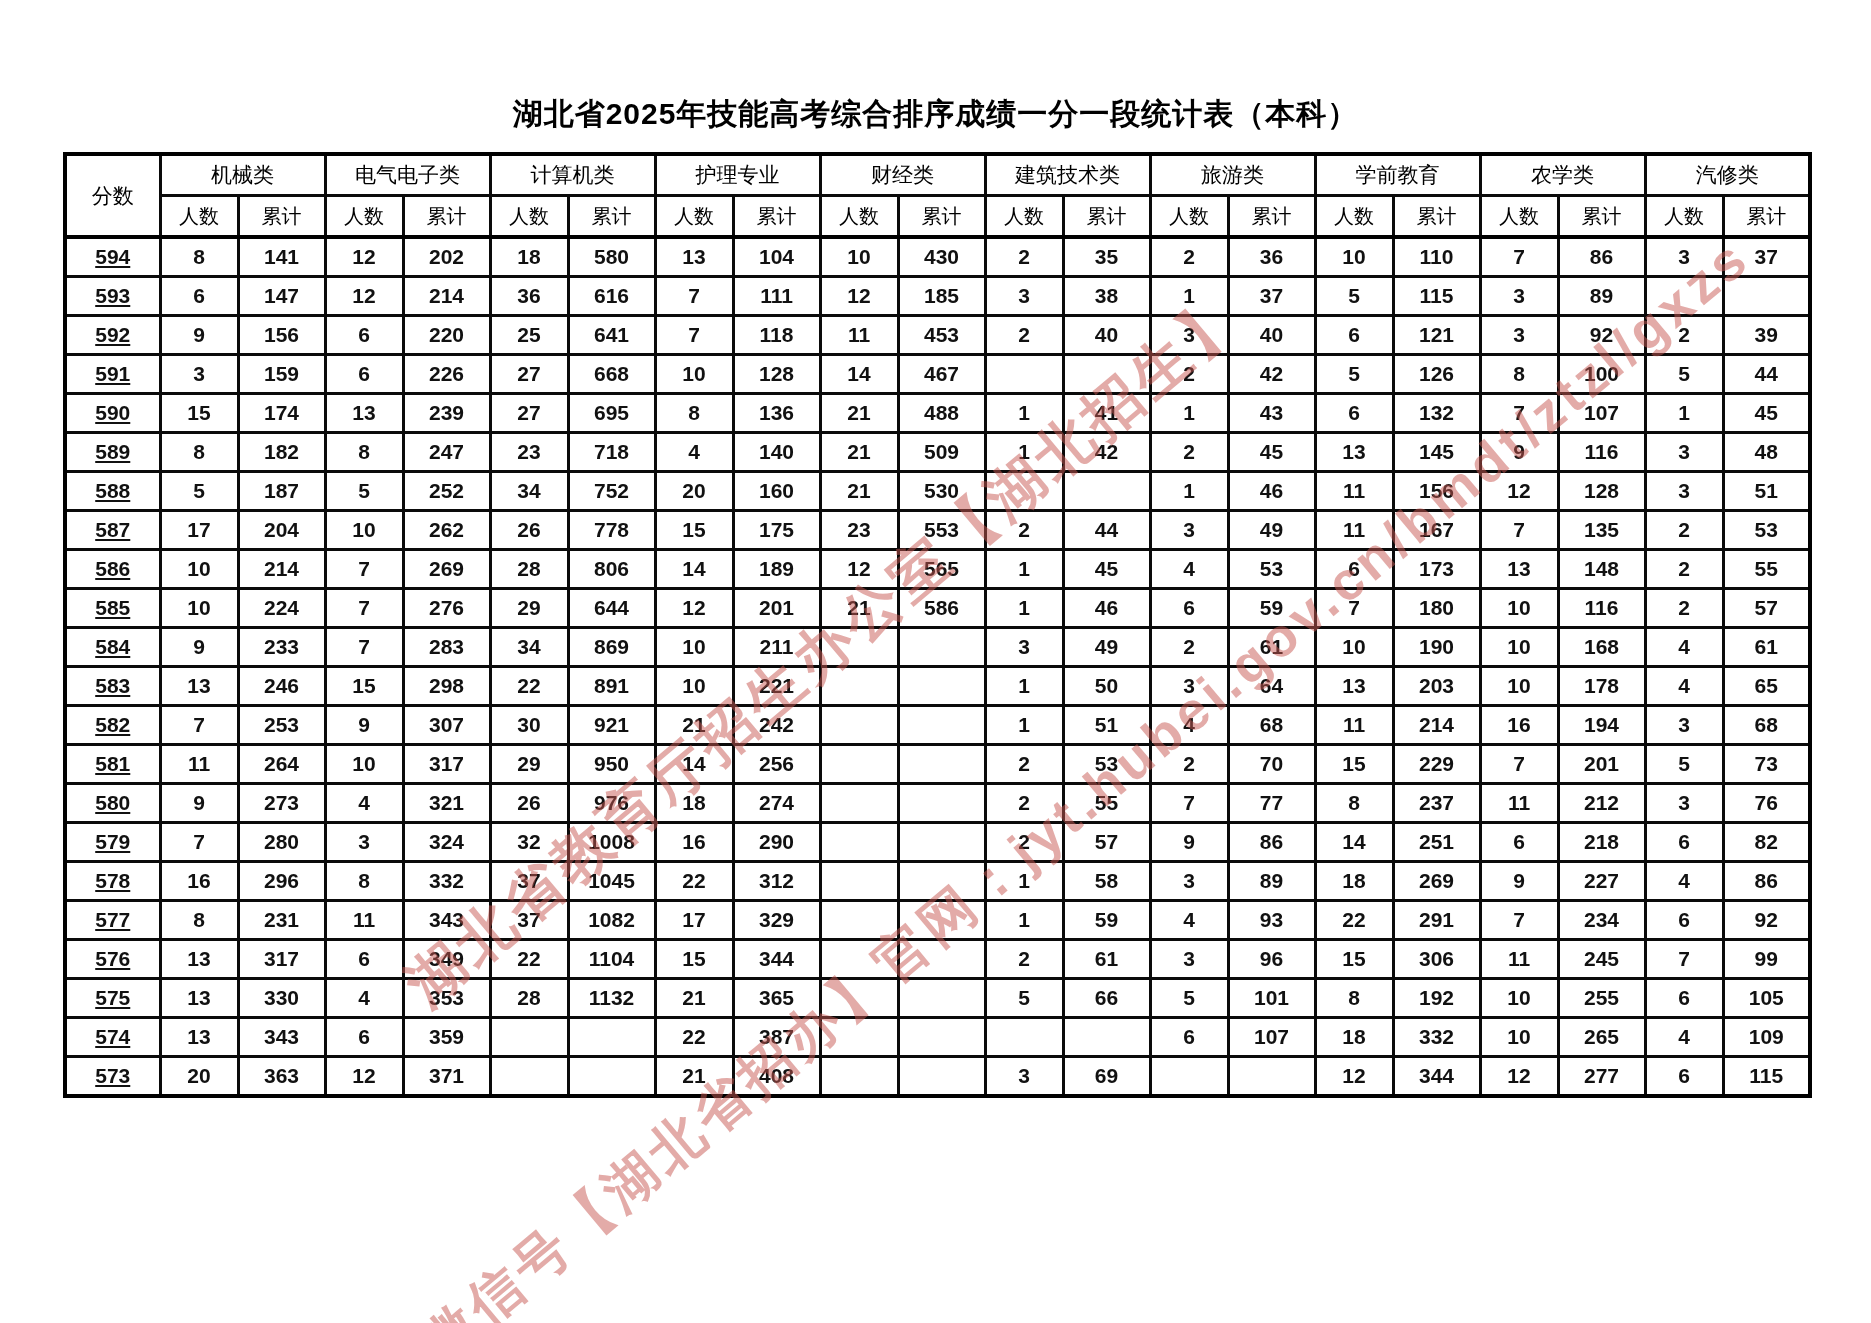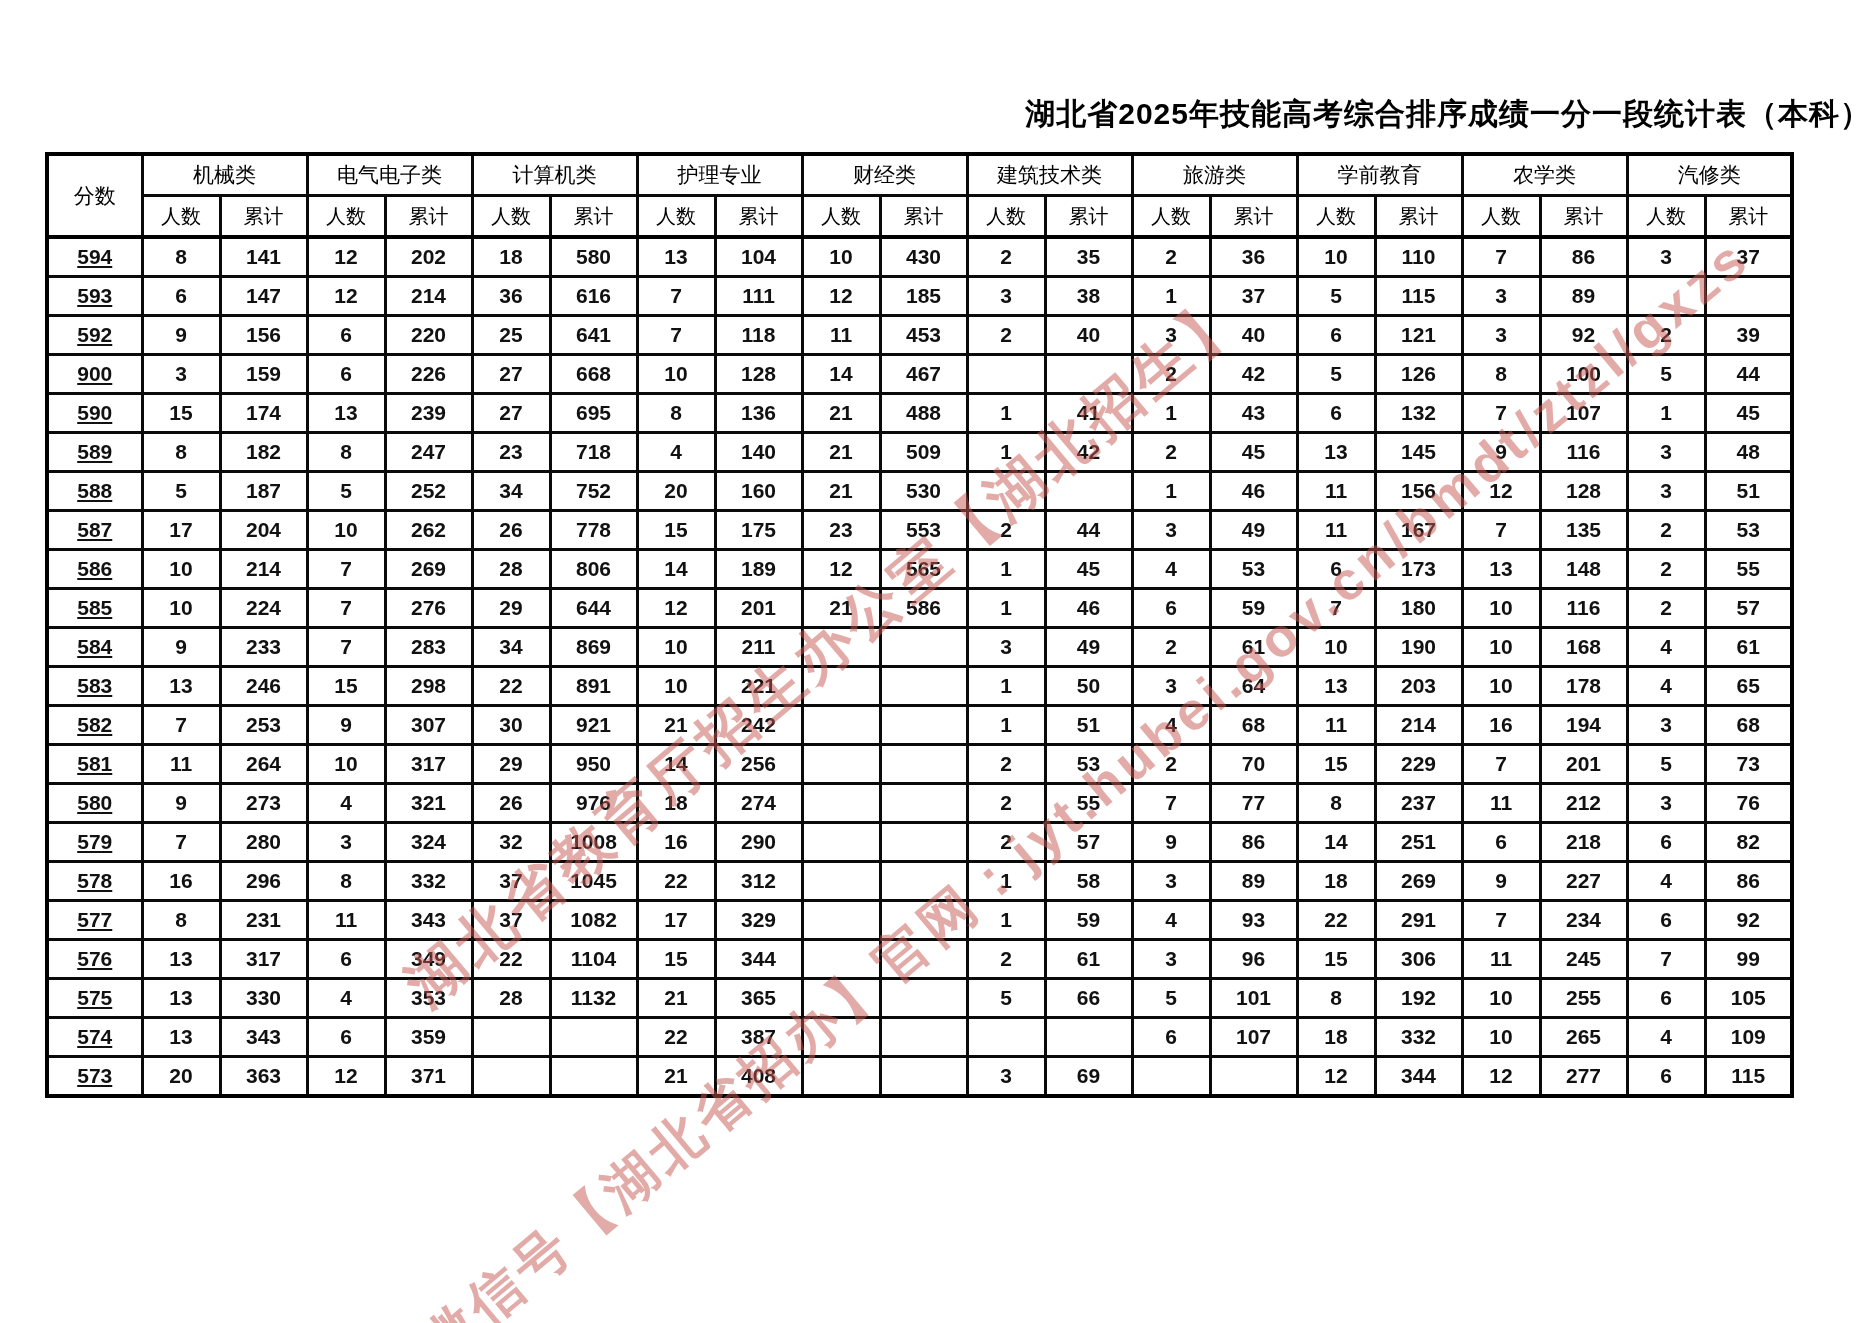--- a/index.html
+++ b/index.html
@@ -7,29 +7,29 @@
     width:1871px; height:1323px;
     background:#ffffff;
     font-family:"Liberation Sans", sans-serif;
     position:relative;
     overflow:hidden;
   }
   .page{ position:absolute; inset:0; }
   .title{
     position:absolute;
     top:94px; left:0; width:100%;
-    text-align:right;
+    text-align:center;
     font-size:30px;
     font-weight:bold;
     color:#000;
     letter-spacing:1px;
   }
   table.score-table{
     position:absolute;
-    left:45px; top:152px;
+    left:63px; top:152px;
     width:1745px;
     border-collapse:collapse;
     table-layout:fixed;
     background:#fff;
     padding-left:35px;
   }
   table.score-table th, table.score-table td{
     border:3px solid #0a0a0a;
     text-align:center;
     vertical-align:middle;
@@ -196,21 +196,21 @@
           <td>3</td>
           <td>40</td>
           <td>6</td>
           <td>121</td>
           <td>3</td>
           <td>92</td>
           <td>2</td>
           <td>39</td>
         </tr>
         <tr>
-          <td class="cell-score">900</td>
+          <td class="cell-score">591</td>
           <td>3</td>
           <td>159</td>
           <td>6</td>
           <td>226</td>
           <td>27</td>
           <td>668</td>
           <td>10</td>
           <td>128</td>
           <td>14</td>
           <td>467</td>

